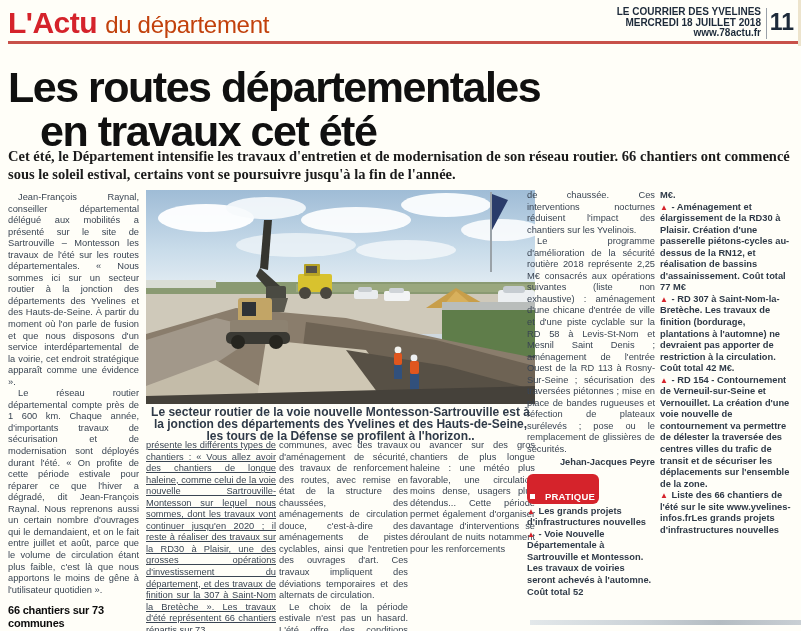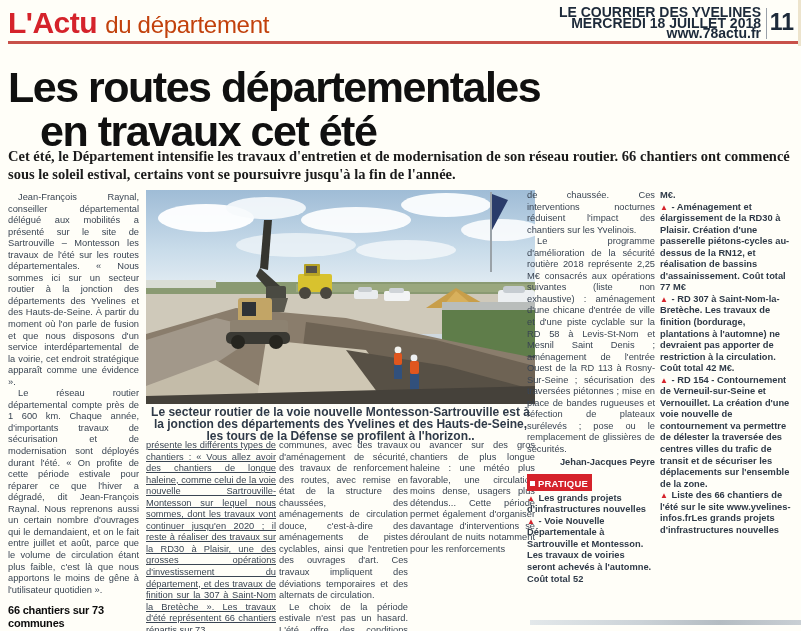--- a/index.html
+++ b/index.html
@@ -6,21 +6,21 @@
   .page{
     position:relative;width:801px;height:631px;overflow:hidden;
     background:#fffef8;
     font-family:"Liberation Sans", sans-serif;
     color:#3a4553;
   }
   
   .masthead{position:absolute;left:8px;top:6px;display:flex;align-items:baseline;gap:8px;}
   .masthead .actu{font-size:30px;font-weight:bold;color:#d5232b;letter-spacing:-0.5px;}
   .masthead .rest{font-size:24px;font-weight:400;color:#c2410c;letter-spacing:-0.3px;}
-  .mast-info{position:absolute;right:40px;top:7px;text-align:right;font-size:14px;font-weight:bold;color:#1d2a3a;line-height:10.5px;}
+  .mast-info{position:absolute;right:40px;top:7px;text-align:right;font-size:10px;font-weight:bold;color:#1d2a3a;line-height:10.5px;}
   .mast-divider{position:absolute;right:34px;top:8px;width:1px;height:31px;background:#9aa0a8;}
   .page-number{position:absolute;right:7px;top:9px;font-size:23px;font-weight:bold;color:#1d2a3a;}
   .mast-rule{position:absolute;left:8px;right:0;top:41px;height:3px;background:#c8514a;}
   
   .headline-row1{position:absolute;left:8px;top:66px;width:790px;display:flex;align-items:baseline;gap:8px;white-space:nowrap;}
   .kicker{font-size:17px;font-weight:bold;color:#d5232b;letter-spacing:-0.3px;}
   .headline{font-size:43px;font-weight:bold;color:#101010;letter-spacing:-1.5px;line-height:1;}
   .headline-row2{position:absolute;left:8px;top:110px;margin-left:32px;}
   
   .standfirst{position:absolute;left:8px;top:147px;width:782px;
@@ -37,22 +37,22 @@
   .col2{left:146px;width:130px;text-decoration:underline;}
   .col3{left:279px;width:129px;}
   .col4{left:410px;width:125px;}
   
   .photo{position:absolute;left:146px;top:190px;width:389px;height:214px;background:#cfd8df;overflow:hidden;}
   .photo svg{display:block;}
   .caption{position:absolute;left:146px;top:407px;width:389px;
     font-size:12px;line-height:11.8px;font-weight:bold;color:#2f3a48;text-align:center;}
   
   .byline{font-weight:bold;text-align:right;margin-top:1px;color:#2f3a48;}
-  .pratique-tag{display:inline-flex;align-items:center;gap:3px;background:#d5232b;color:#ffffff;
-    font-weight:bold;font-size:9.5px;padding:4px 4px 1px 3px;margin:6px 0 2px 0;letter-spacing:0.2px;}
+  .pratique-tag{display:inline-flex;align-items:center;gap:10px;background:#d5232b;color:#ffffff;
+    font-weight:bold;font-size:9.5px;padding:17px 4px 1px 3px;margin:6px 0 2px 0;letter-spacing:0.2px;border-radius:6px;}
   .sq{display:inline-block;width:5px;height:5px;background:#ffffff;}
   .pratique-item{font-weight:bold;color:#2f3a48;text-align:left;margin:0;}
   .tri{color:#d5232b;font-size:8px;margin-right:1px;}
   
   .bottom-strip{position:absolute;left:530px;top:620px;width:271px;height:5px;
     background:linear-gradient(to right,#e3e8ea 0%,#ccd3d8 40%,#b4bcc2 70%,#c9cfd4 100%);}
   .edge-strip{position:absolute;right:0;top:0;width:3px;height:46px;background:#ede4cd;}
 </style>
 </head>
 <body>

